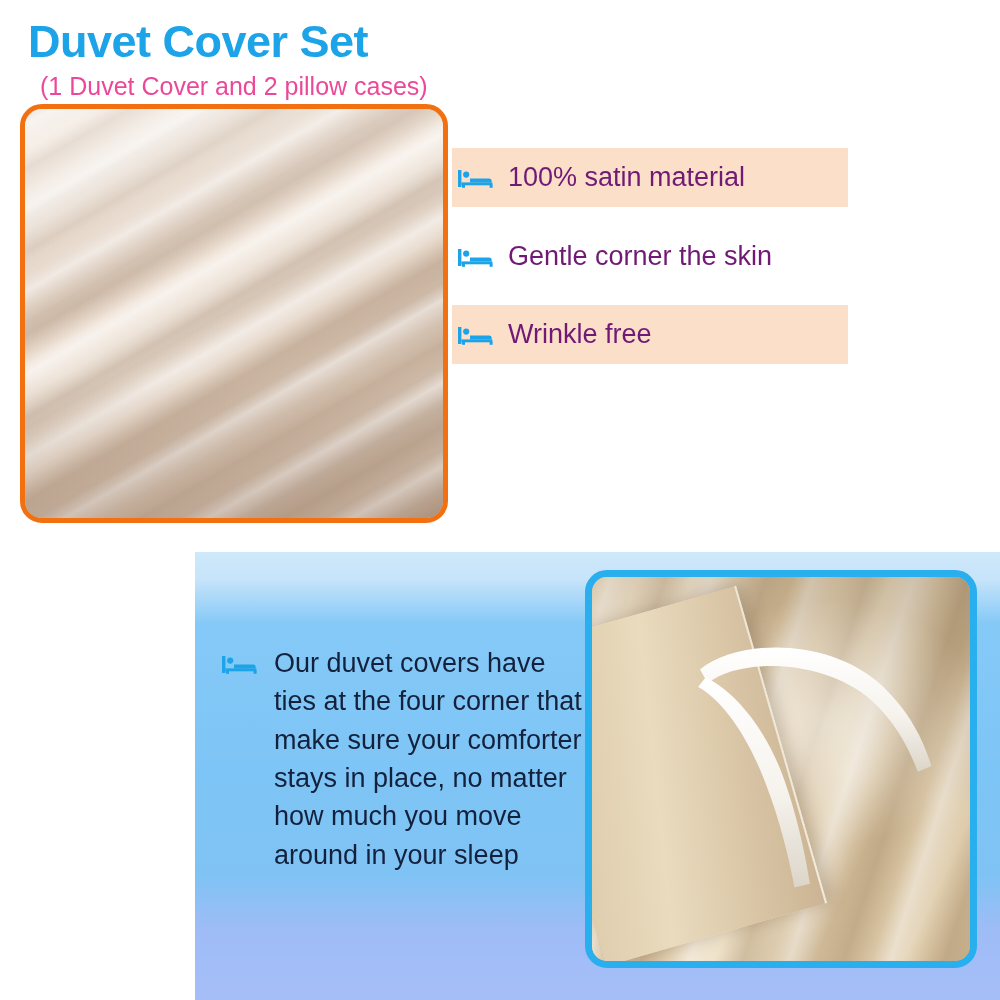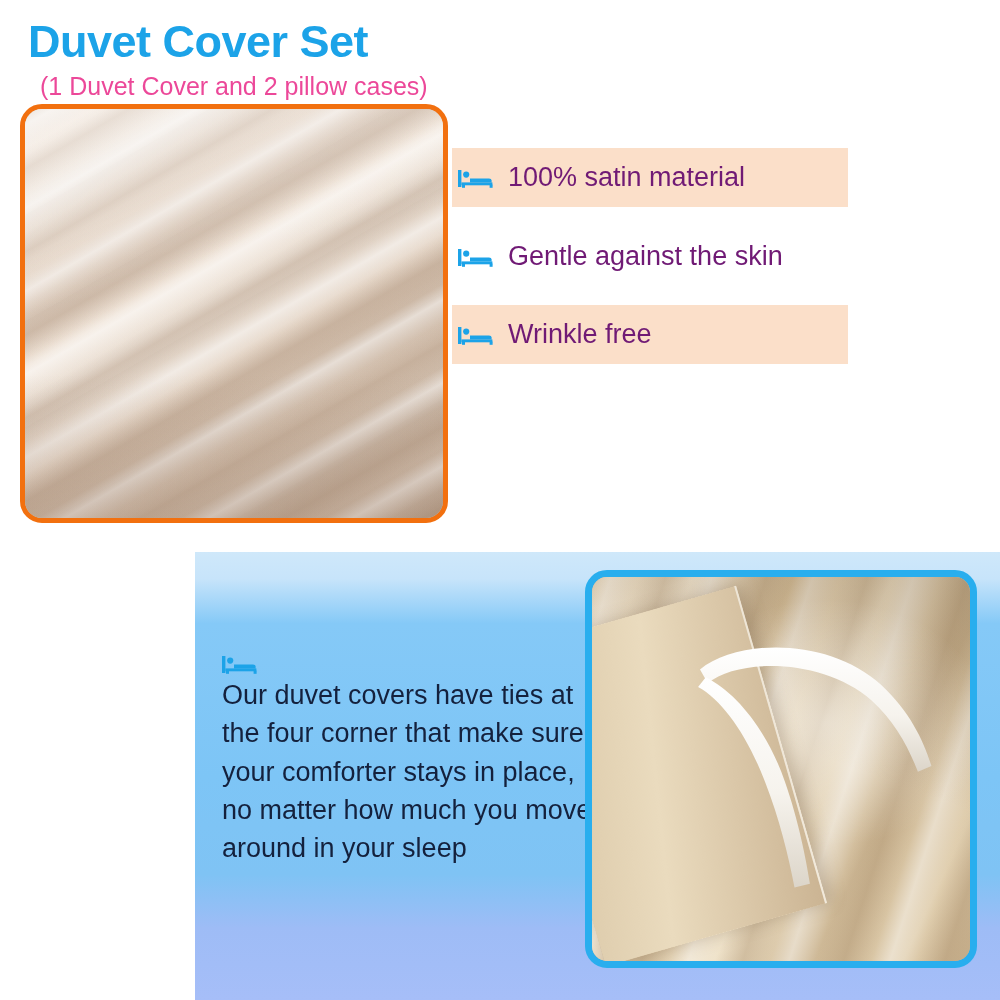--- a/index.html
+++ b/index.html
@@ -111,21 +111,20 @@
       #7FC3F4 72%,
       #9EBCF6 84%,
       #A6BEF8 100%);
   }
 
   .bottom-text-wrap {
     position:absolute; left:27px; top:92px;
     width:370px;
     display:flex;
     align-items:flex-start;
-    flex-direction:column;
   }
   .bottom-text-wrap .bed-icon { margin-top:8px; margin-right:14px; }
   .bottom-text {
     font-size:27px;
     line-height:1.42;
     color:#14213D;
   }
 
   
   .photo-bottom {
@@ -210,21 +209,21 @@
           <g fill="#1CA3E8">
             <rect x="0" y="4" width="3.4" height="17"></rect>
             <circle cx="8.2" cy="8.6" r="3.1"></circle>
             <path d="M12 12.4 L31 12.4 Q33.6 12.4 33.6 14.6 L33.6 16.4 L12 16.4 Z"></path>
             <rect x="3.4" y="16.4" width="31" height="2.9"></rect>
             <rect x="31.6" y="18.6" width="3.0" height="3.2"></rect>
             <rect x="4.0" y="18.6" width="3.0" height="3.2"></rect>
           </g>
         </svg>
       </span>
-      <span class="feature-text">Gentle against the skin</span>
+      <span class="feature-text">Gentle corner the skin</span>
     </div>
 
     <div class="row-gap"></div>
 
     <div class="feature-row band">
       <span class="bed-icon">
         <svg viewBox="0 0 38 24" xmlns="http://www.w3.org/2000/svg">
           <g fill="#1CA3E8">
             <rect x="0" y="4" width="3.4" height="17"></rect>
             <circle cx="8.2" cy="8.6" r="3.1"></circle>

